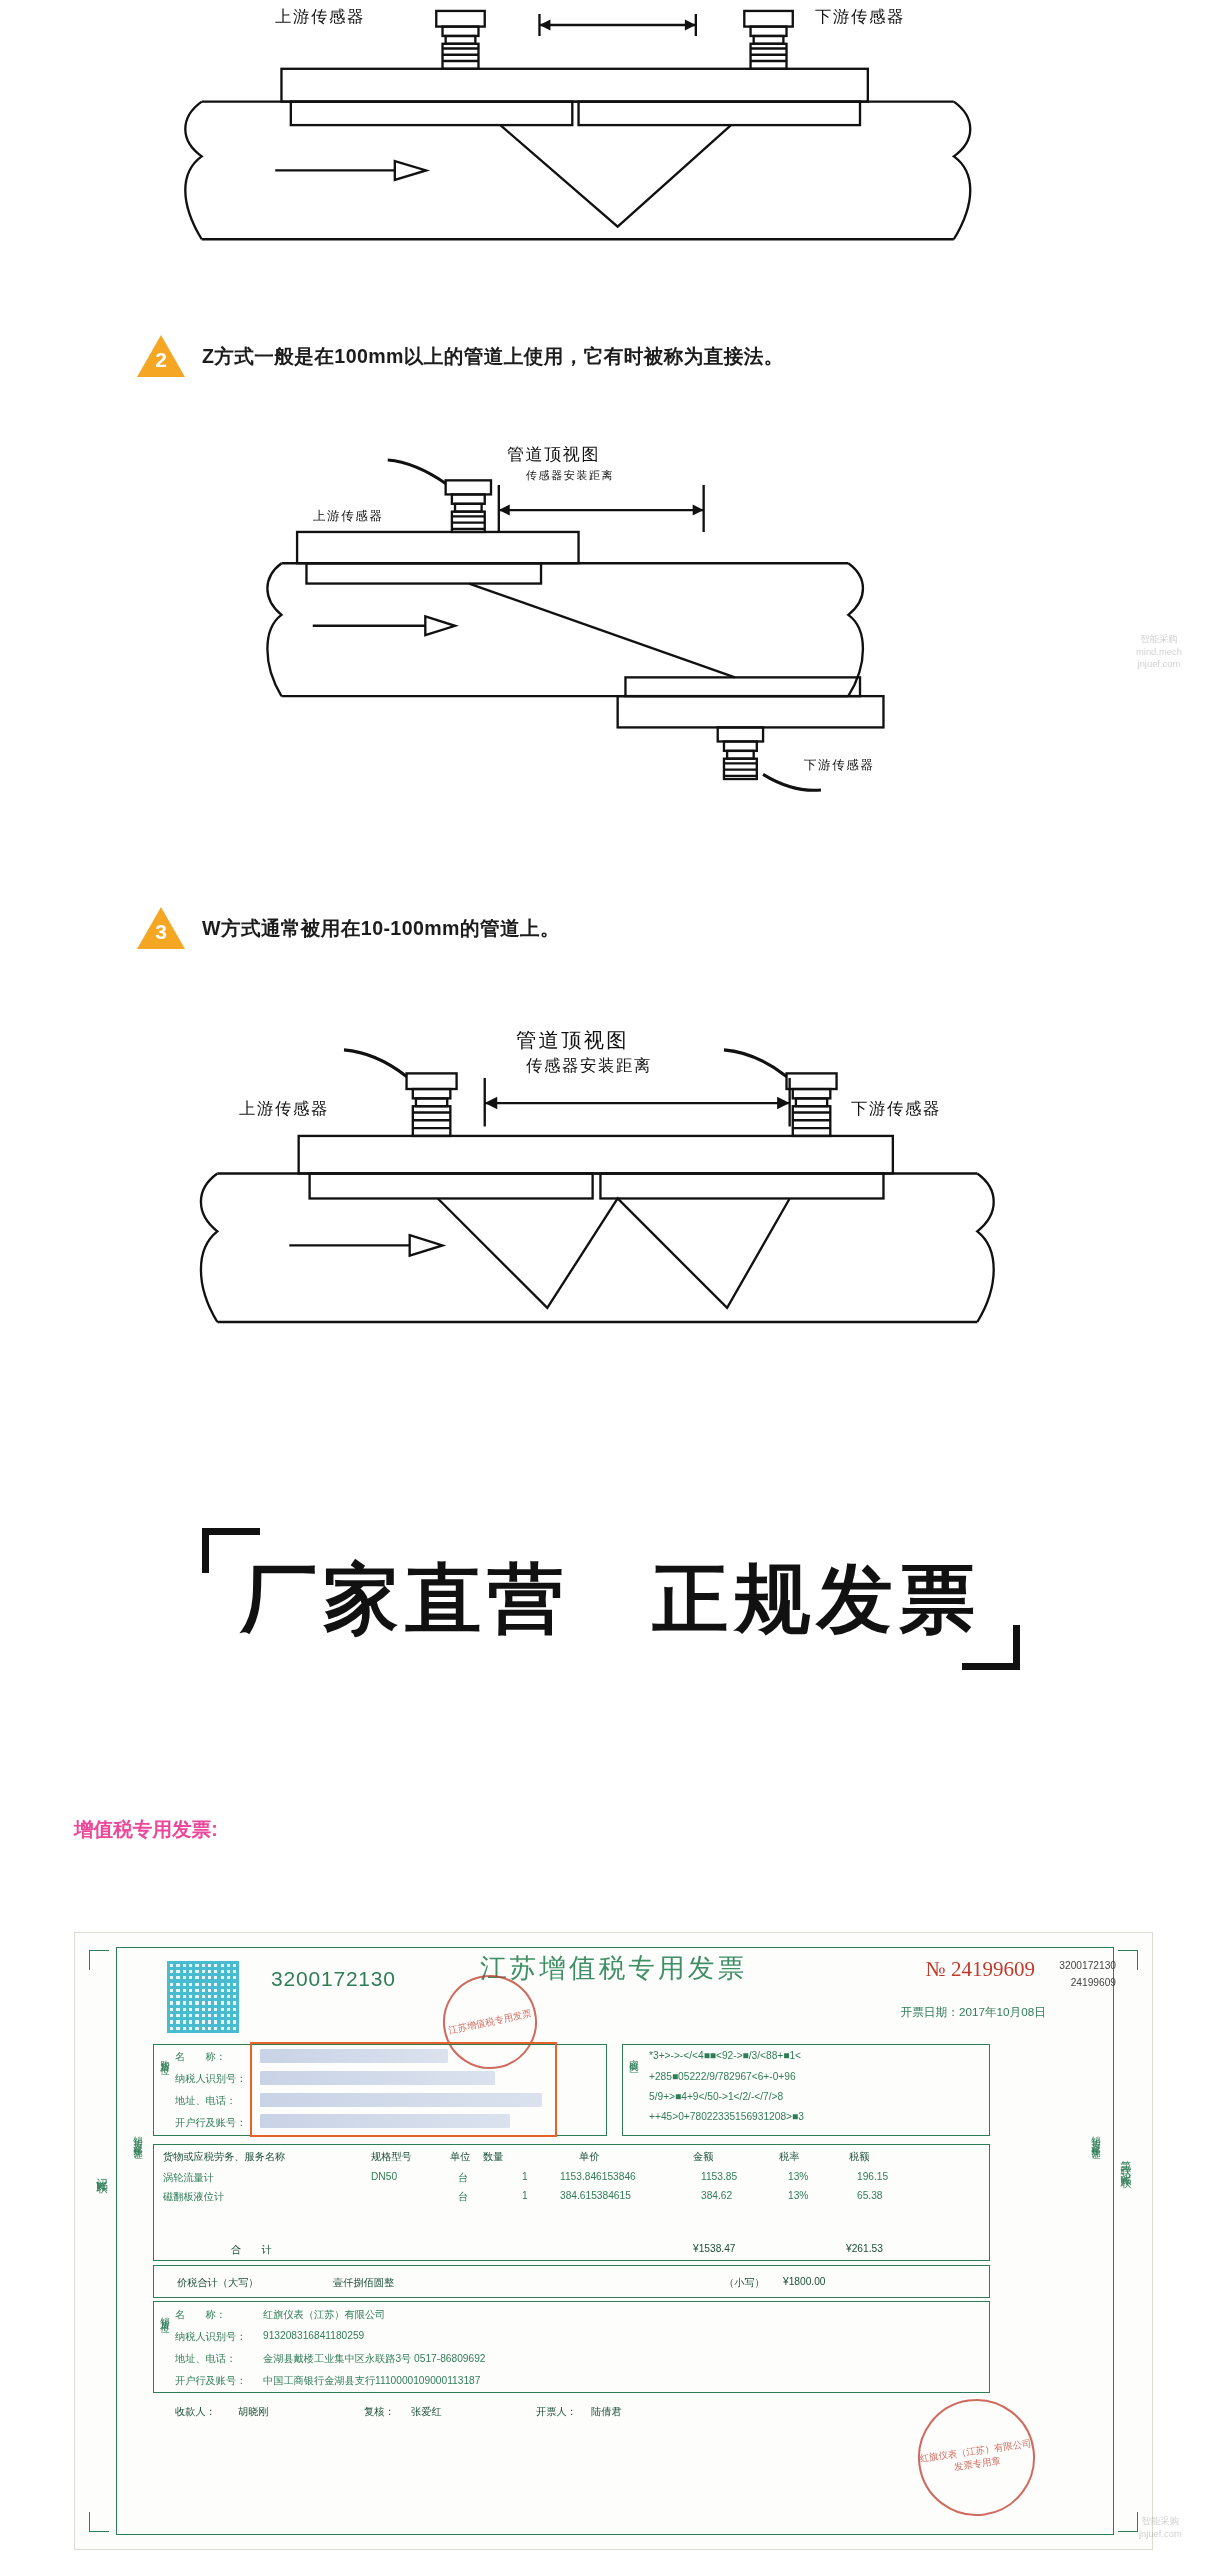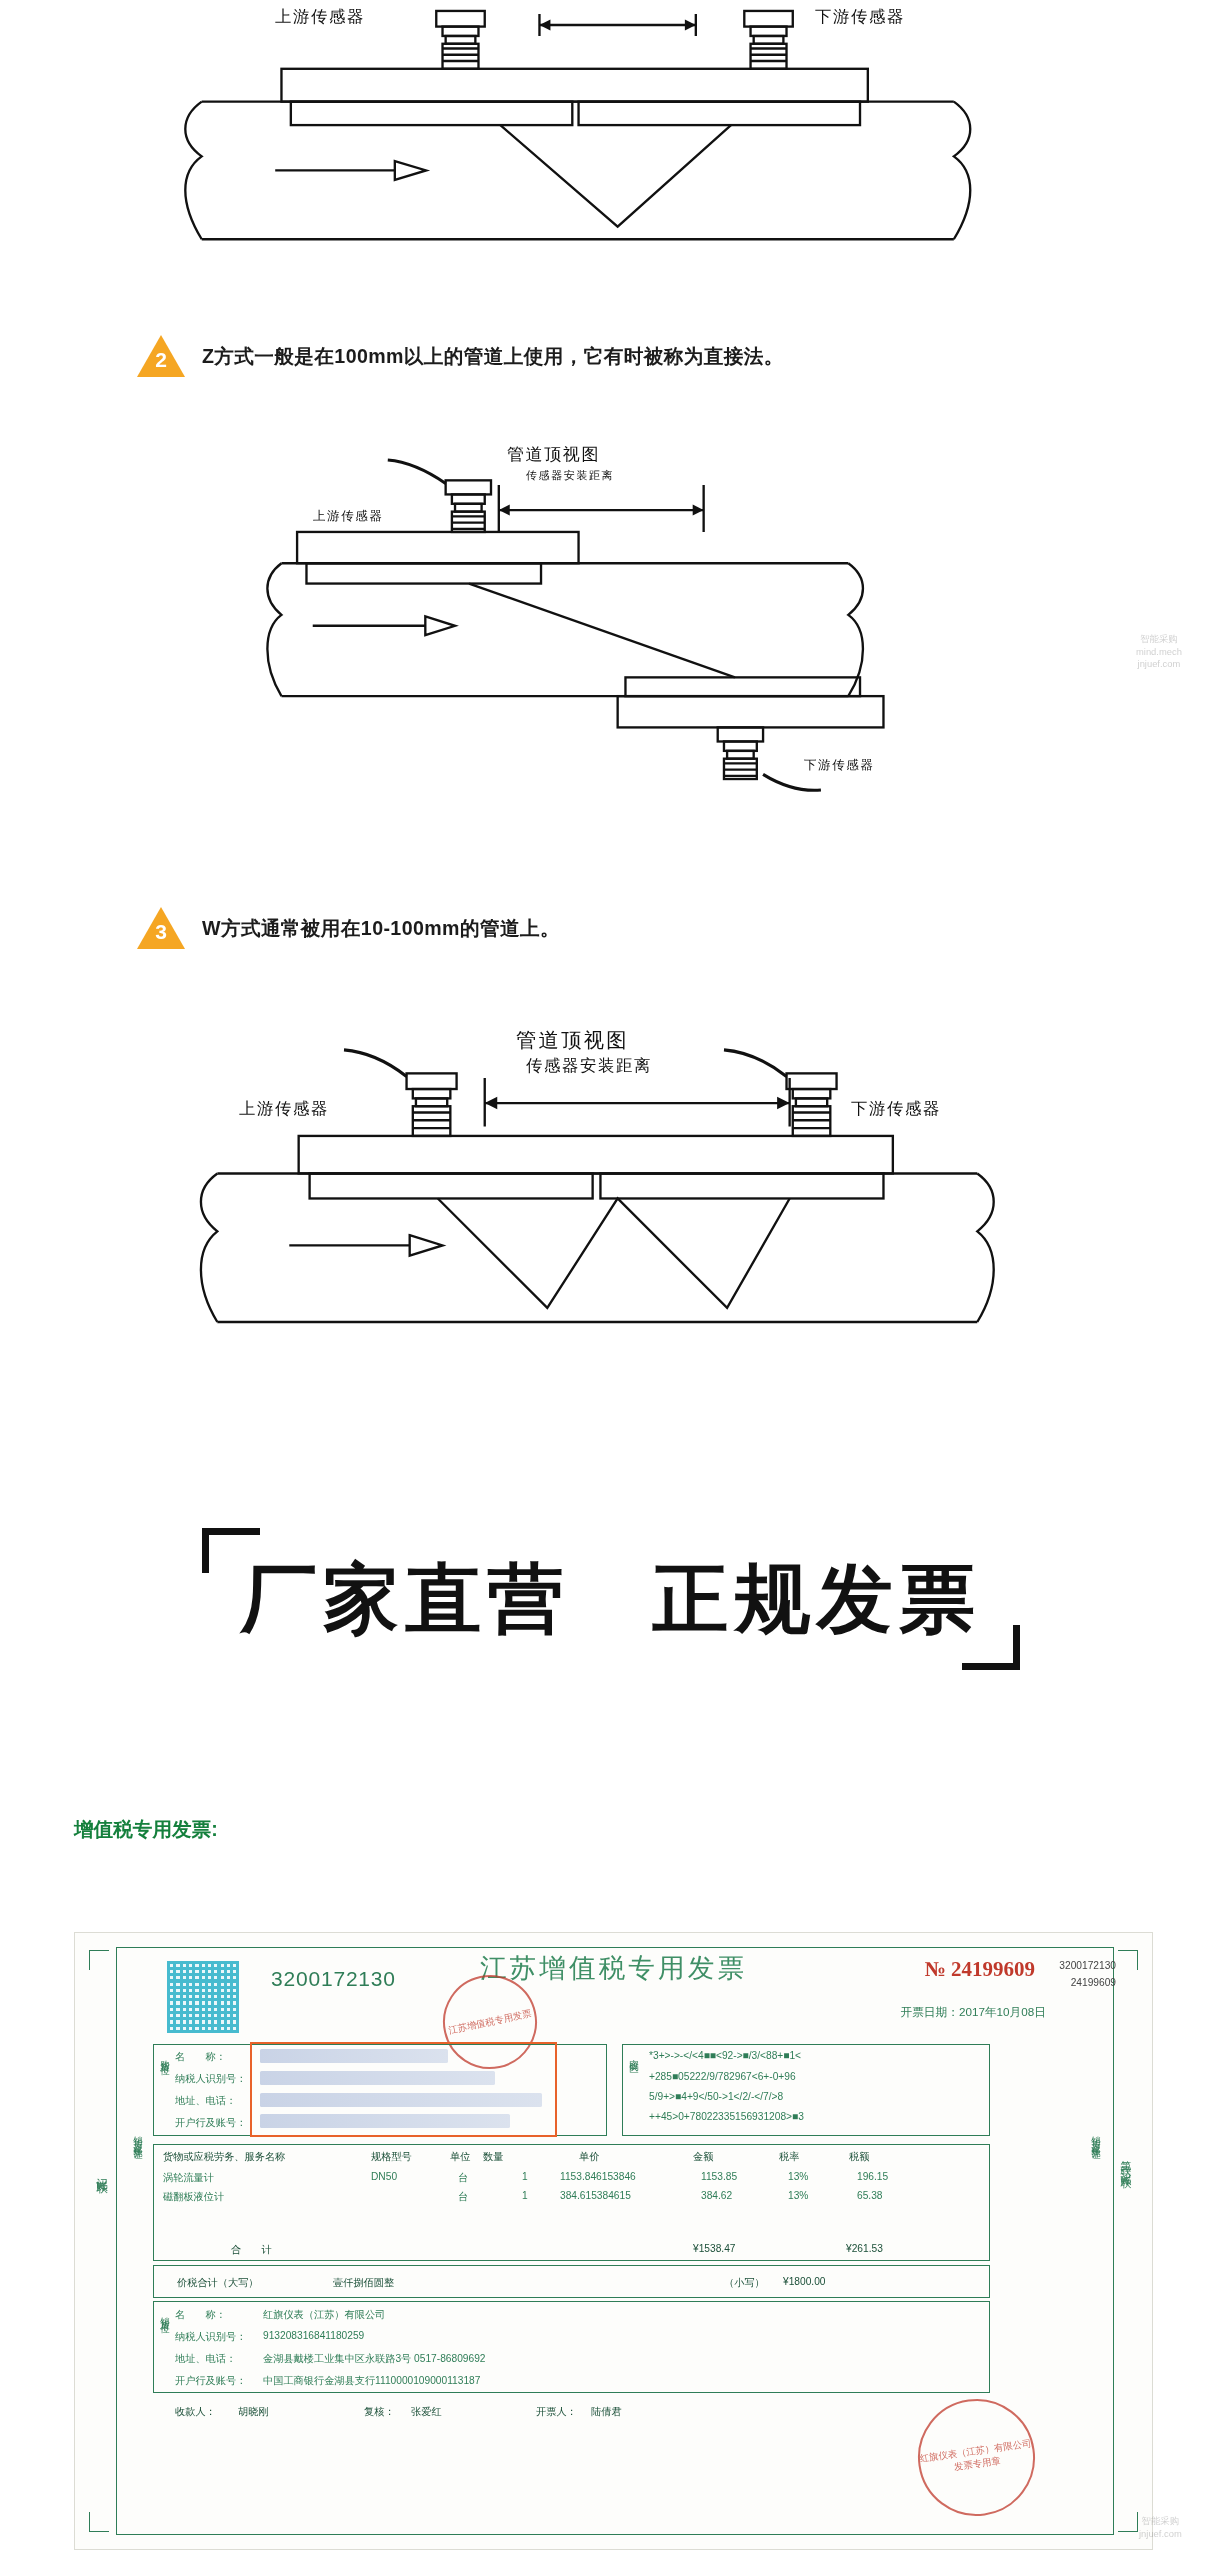--- a/index.html
+++ b/index.html
@@ -84,21 +84,21 @@
   .bracket-br {
     position: absolute;
     right: -7.8px; bottom: -33px;
     width: 58px; height: 45px;
     border-right: 7px solid #111;
     border-bottom: 7px solid #111;
   }
 
   
   .inv-info { position: absolute; left: 74px; top: 1816px; width: 1095px; }
-  .inv-info .t1 { font-size: 19.6px; font-weight: bold; color: #15803d; }
+  .inv-info .t1 { font-size: 19.6px; font-weight: bold; color: #ec4899; }
   .inv-info .t2 { font-size: 19.6px; color: #111; margin-left: 33px; margin-top: 8.6px; }
   .inv-info .t3 { font-size: 19.6px; color: #111; margin-left: 33px; margin-top: 8.6px; }
 
   
   .invoice {
     position: absolute;
     left: 74px; top: 1932px;
     width: 1079px; height: 618px;
     background: #fdfdfb;
     border: 0.8px solid #dcdcd4;
@@ -114,21 +114,20 @@
     text-align: center;
     font-size: 26.6px;
     color: #3f8f66;
     letter-spacing: 3.1px;
     font-family: "Liberation Serif", serif;
   }
   .inv-no {
     position: absolute; right: 117px; top: 23.5px;
     font-size: 21px; color: #c0392b;
     font-family: "Liberation Serif", serif;
-    font-weight: bold;
   }
   .inv-code {
     position: absolute; left: 196px; top: 34px;
     font-size: 21px; color: #2f7d57;
     letter-spacing: 0.8px;
   }
   .inv-date {
     position: absolute; right: 106px; top: 72px;
     font-size: 11.7px; color: #2f7d57;
   }

